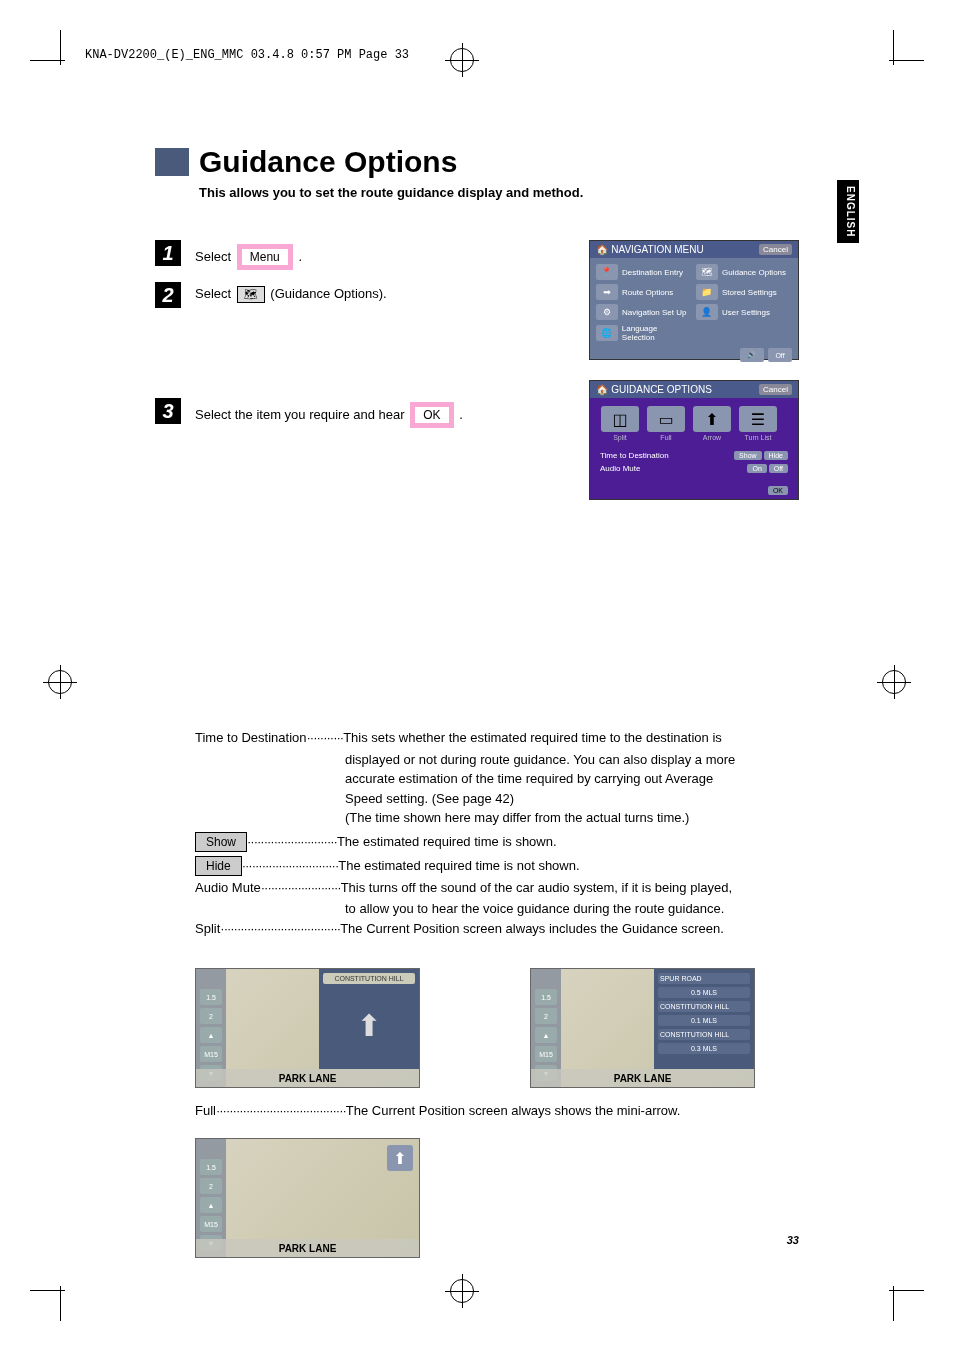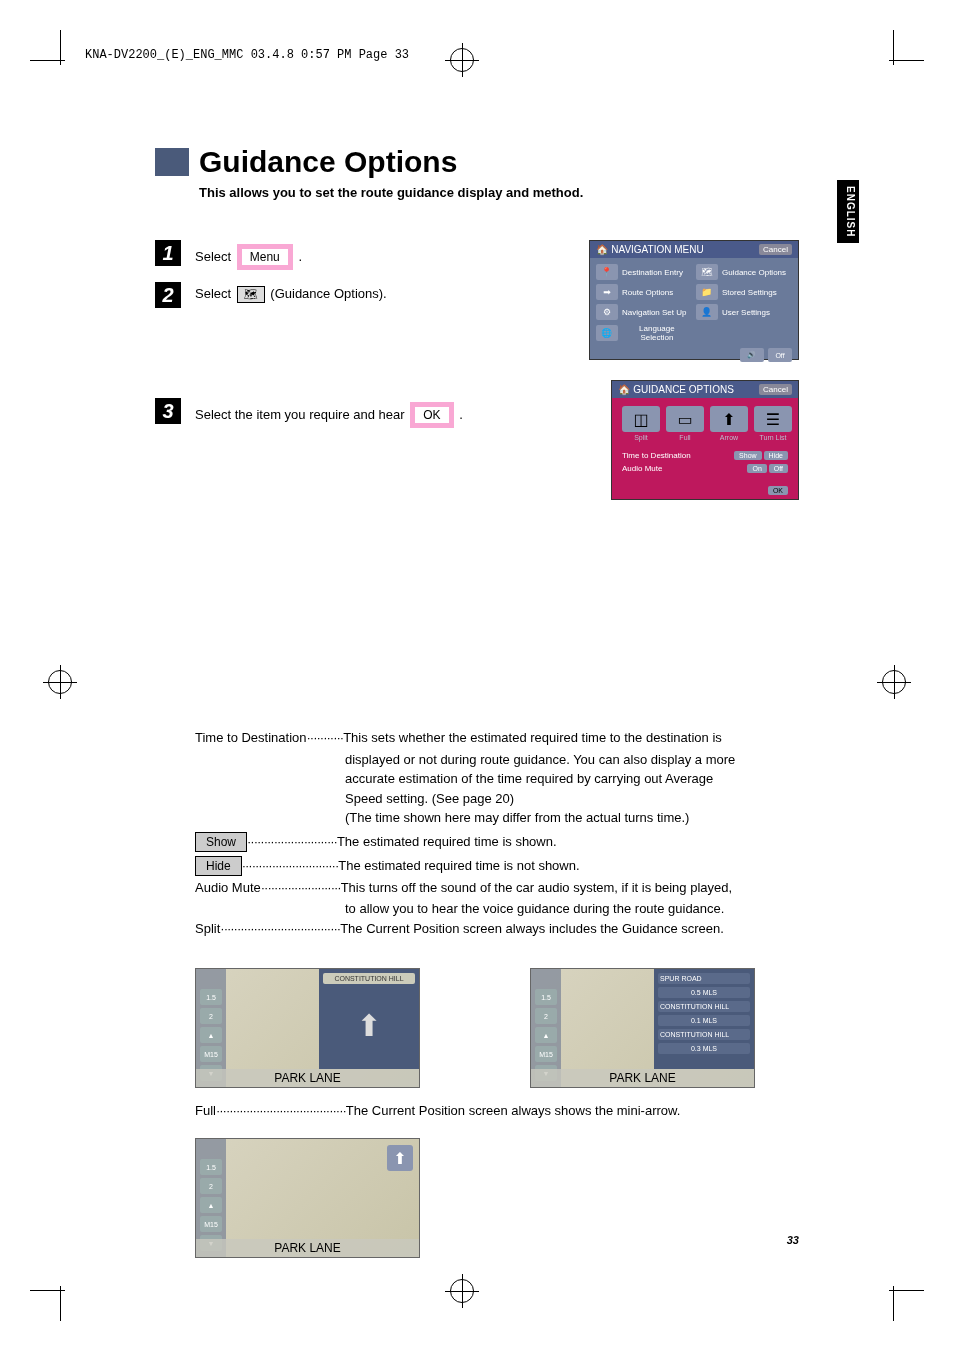--- a/index.html
+++ b/index.html
@@ -37,51 +37,51 @@
 
 .subtitle { font-size: 13px; font-weight: bold; margin-left: 44px; margin-bottom: 40px; }
 
 .steps-area { position: relative; }
 .step-row { display: flex; align-items: flex-start; margin-bottom: 12px; }
 .step-num { width: 26px; height: 26px; background: #000; color: #fff; font-size: 20px; font-weight: bold; font-style: italic; display: flex; align-items: center; justify-content: center; margin-right: 14px; flex-shrink: 0; }
 .step-text { font-size: 13px; padding-top: 4px; }
 .btn-box { display: inline-block; border: 5px solid #f9a8d4; padding: 1px 8px; font-size: 12px; margin: 0 2px; }
 .icon-box { display: inline-block; border: 1px solid #000; padding: 1px 6px; font-size: 11px; background: #ddd; margin: 0 2px; }
 
-.screenshot-nav { position: absolute; top: 0; right: 0; width: 210px; height: 120px; background: #6a7a9a; border: 1px solid #333; text-align: center; }
+.screenshot-nav { position: absolute; top: 0; right: 0; width: 210px; height: 120px; background: #6a7a9a; border: 1px solid #333; }
 .nav-header { background: #4a5a8a; color: #fff; font-size: 10px; padding: 3px 6px; display: flex; align-items: center; justify-content: space-between; }
 .nav-cancel { background: #889; font-size: 8px; padding: 1px 4px; border-radius: 2px; }
 .nav-grid { display: grid; grid-template-columns: 1fr 1fr; gap: 4px; padding: 6px; }
 .nav-item { display: flex; align-items: center; font-size: 8px; color: #fff; }
 .nav-icon { width: 22px; height: 16px; background: #8a95b0; margin-right: 4px; border-radius: 2px; display: flex; align-items: center; justify-content: center; font-size: 9px; }
 .nav-bottom { display: flex; justify-content: flex-end; gap: 4px; padding: 0 6px 4px; }
 .nav-small-btn { width: 24px; height: 14px; background: #8a95b0; border-radius: 2px; font-size: 7px; color: #fff; display: flex; align-items: center; justify-content: center; }
 
-.screenshot-guidance { position: absolute; top: 140px; right: 0; width: 188px; height: 120px; background: #be185d; border: 1px solid #333; }
+.screenshot-guidance { position: absolute; top: 140px; right: 0; width: 210px; height: 120px; background: #4c1d95; border: 1px solid #333; }
 .guid-icons { display: flex; gap: 6px; padding: 8px 10px; }
 .guid-icon-box { width: 40px; display: flex; flex-direction: column; align-items: center; }
 .guid-icon { width: 38px; height: 26px; background: #8a95b0; border-radius: 3px; display: flex; align-items: center; justify-content: center; }
 .guid-icon-lbl { font-size: 7px; color: #bbc; margin-top: 2px; }
 .guid-row { display: flex; justify-content: space-between; padding: 2px 10px; font-size: 8px; color: #fff; align-items: center; }
 .guid-toggle { display: flex; gap: 2px; }
 .guid-tbtn { font-size: 7px; padding: 1px 5px; background: #8a95b0; border-radius: 2px; }
 .guid-ok { text-align: right; padding: 4px 10px; }
 
 .desc-block { margin-top: 300px; margin-left: 40px; font-size: 13px; line-height: 1.5; }
 .desc-row { display: flex; margin-bottom: 2px; }
 .desc-label { flex-shrink: 0; }
 .desc-dots { flex-shrink: 0; letter-spacing: -1px; }
 .desc-text { }
 .inset-label { display: inline-block; border: 1px solid #000; background: #ccc; padding: 0px 10px; font-size: 12px; }
 
 .map-row { display: flex; gap: 110px; margin-top: 30px; margin-left: 40px; }
 .map-screenshot { width: 225px; height: 120px; background: linear-gradient(135deg, #d8d4c0 0%, #c8c4a8 100%); border: 1px solid #666; position: relative; overflow: hidden; }
 .map-left-bar { position: absolute; left: 0; top: 0; bottom: 0; width: 30px; background: rgba(120,130,150,0.7); display: flex; flex-direction: column; align-items: center; padding-top: 20px; gap: 3px; }
 .map-ctrl { width: 22px; height: 16px; background: #9aa; border-radius: 2px; font-size: 7px; color: #fff; display: flex; align-items: center; justify-content: center; }
-.map-bottom { position: absolute; bottom: 0; left: 0; right: 0; height: 18px; background: rgba(200,200,190,0.8); display: flex; align-items: center; justify-content: center; font-size: 12px; font-weight: normal; }
+.map-bottom { position: absolute; bottom: 0; left: 0; right: 0; height: 18px; background: rgba(200,200,190,0.8); display: flex; align-items: center; justify-content: center; font-size: 10px; font-weight: bold; }
 .map-right-panel { position: absolute; right: 0; top: 0; bottom: 18px; width: 100px; background: #4a5a7a; display: flex; flex-direction: column; padding: 4px; gap: 2px; }
 .map-dest { font-size: 7px; color: #333; background: #ccb; padding: 2px; text-align: center; border-radius: 2px; }
 .map-arrow-big { flex: 1; display: flex; align-items: center; justify-content: center; color: #ddd; font-size: 30px; }
 .map-turn-item { font-size: 7px; color: #fff; background: #5a6a8a; padding: 2px; display: flex; justify-content: space-between; border-radius: 2px; }
 
 .full-desc { margin-top: 15px; margin-left: 40px; font-size: 13px; }
 
 .map-single { margin-top: 20px; margin-left: 40px; }
 
 .page-num { position: absolute; bottom: 10px; right: 60px; font-size: 11px; font-style: italic; font-weight: bold; }
@@ -221,21 +221,21 @@
     </div>
 
     <div class="desc-block">
       <div class="desc-row">
         <span class="desc-label">Time to Destination</span>
         <span class="desc-dots"> ··········· </span>
         <span class="desc-text">This sets whether the estimated required time to the destination is</span>
       </div>
       <div style="padding-left:150px;">displayed or not during route guidance. You can also display a more</div>
       <div style="padding-left:150px;">accurate estimation of the time required by carrying out Average</div>
-      <div style="padding-left:150px;">Speed setting. (See page 20)</div>
+      <div style="padding-left:150px;">Speed setting. (See page 42)</div>
       <div style="padding-left:150px;">(The time shown here may differ from the actual turns time.)</div>
 
       <div class="desc-row" style="margin-top:4px;">
         <span class="inset-label">Show</span>
         <span class="desc-dots">  ··························· </span>
         <span class="desc-text">The estimated required time is shown.</span>
       </div>
       <div class="desc-row" style="margin-top:4px;">
         <span class="inset-label">Hide</span>
         <span class="desc-dots">  ····························· </span>

